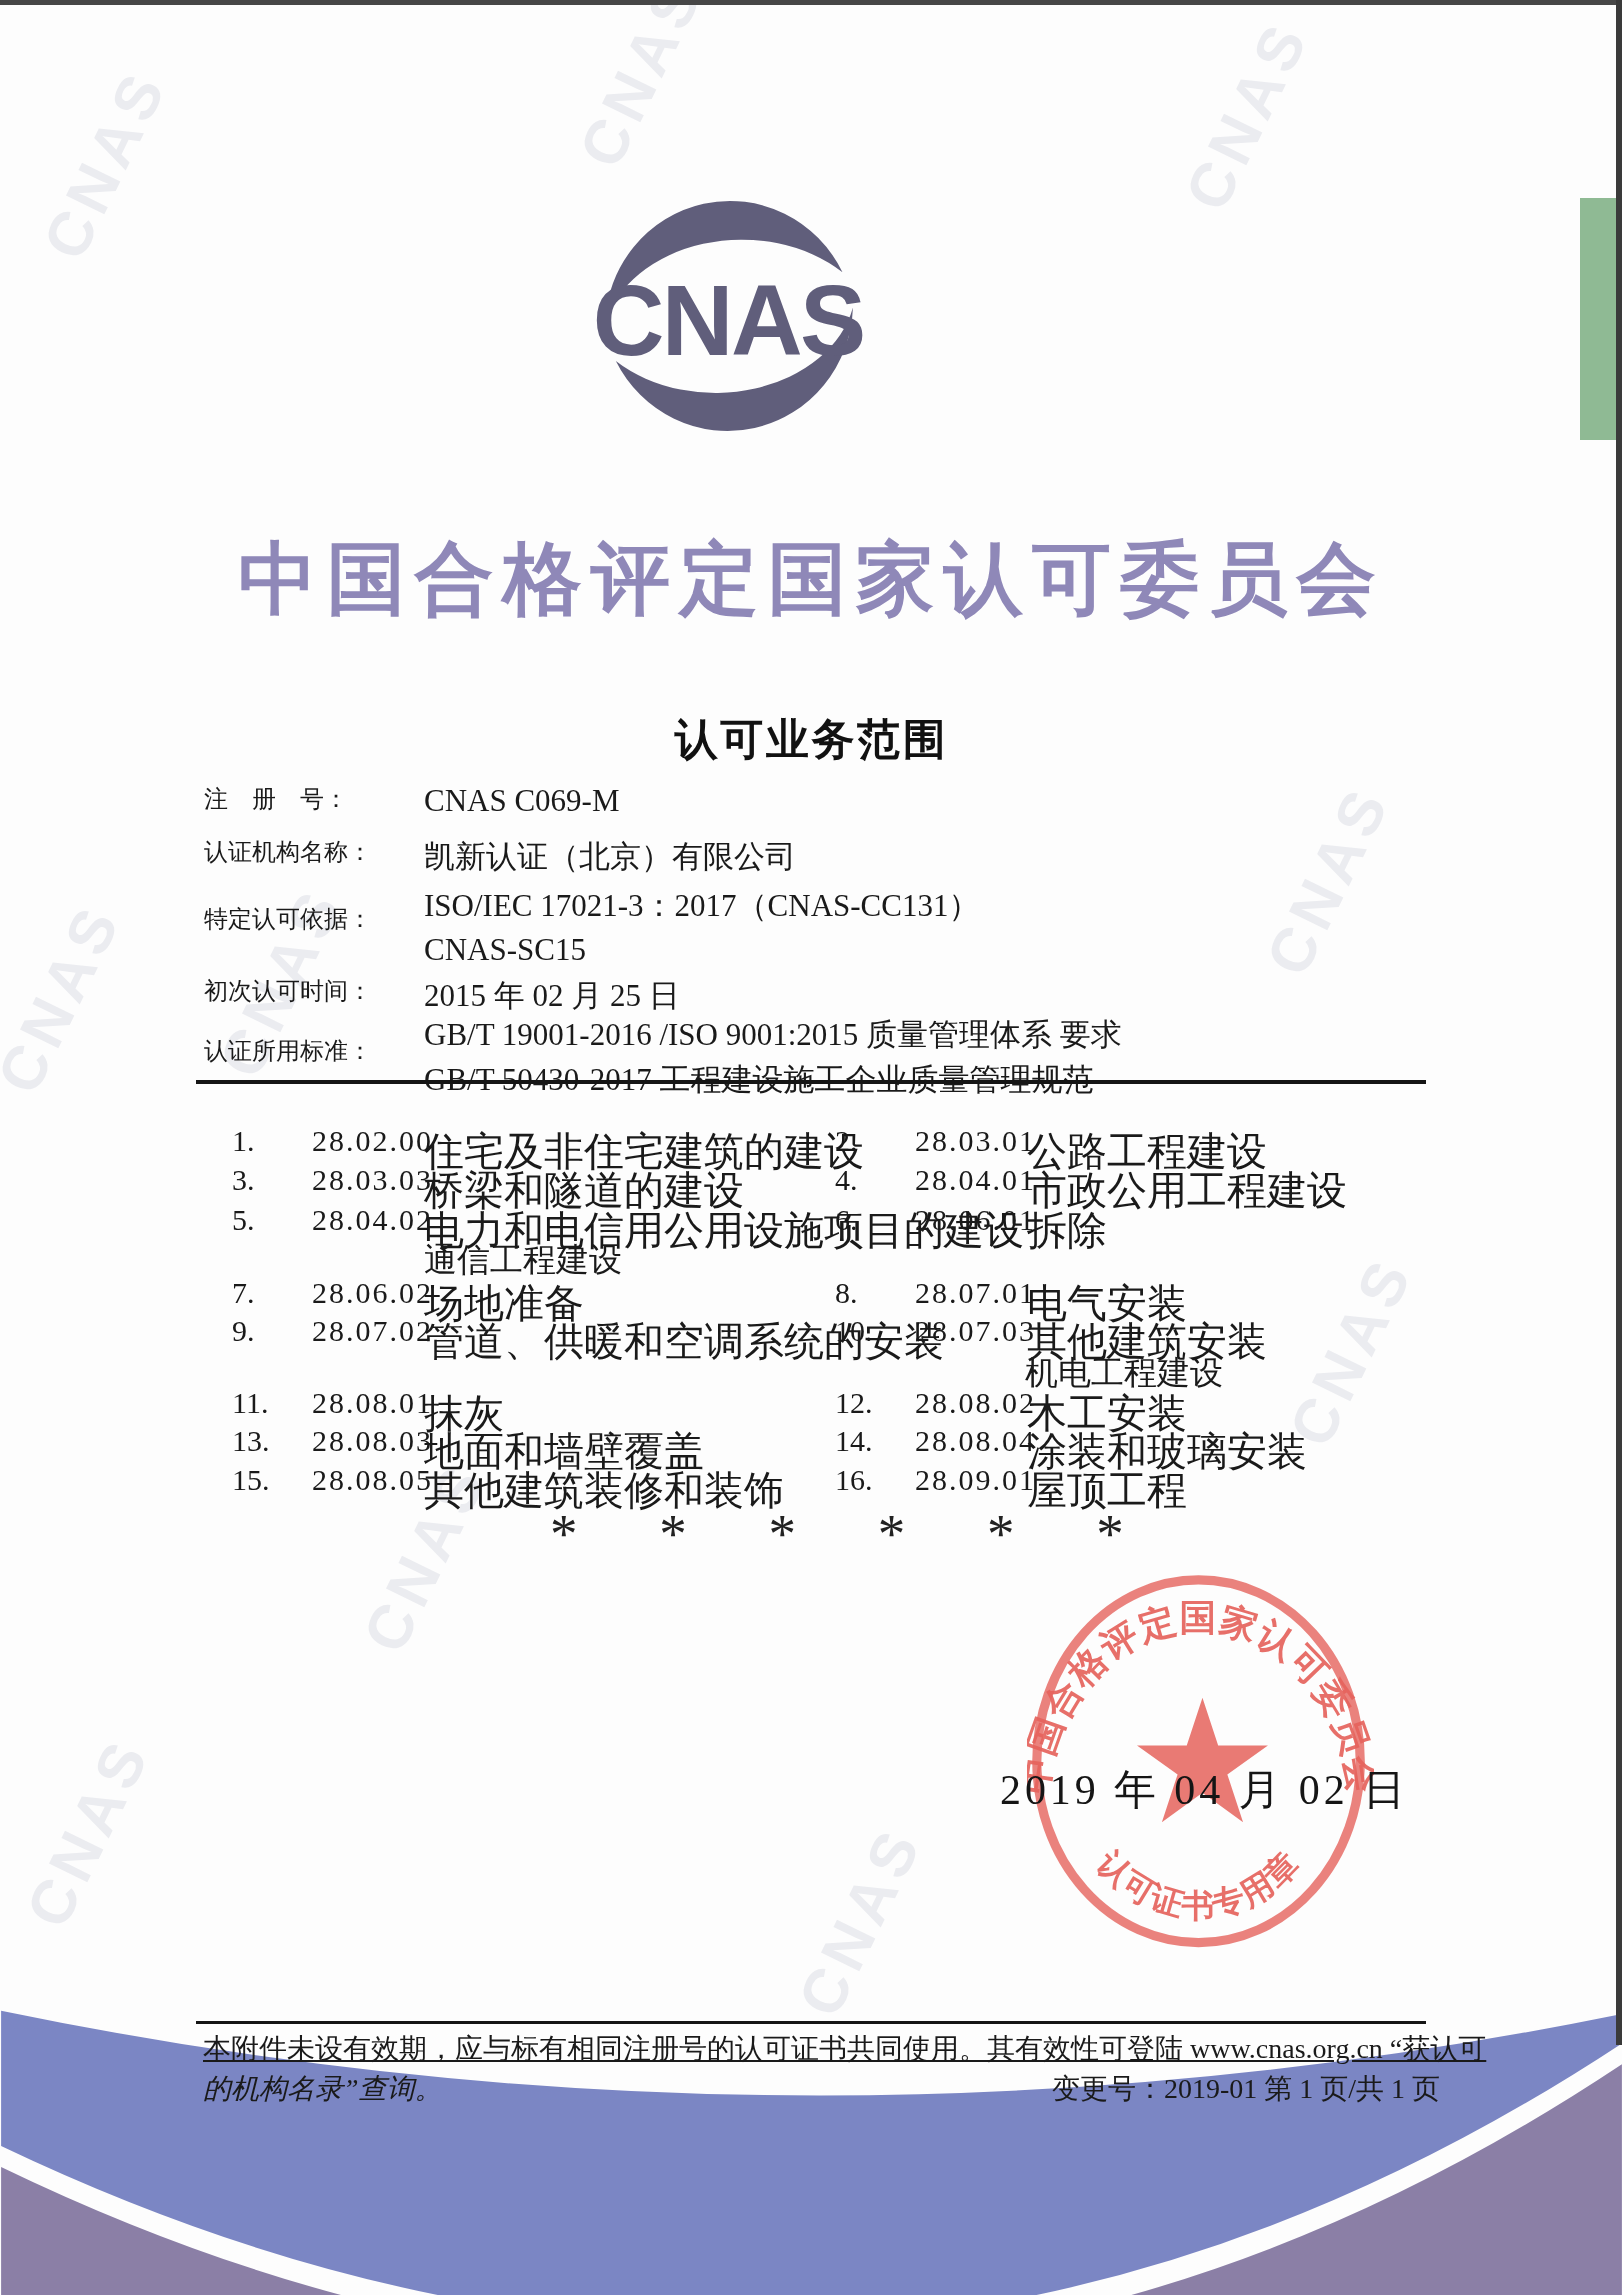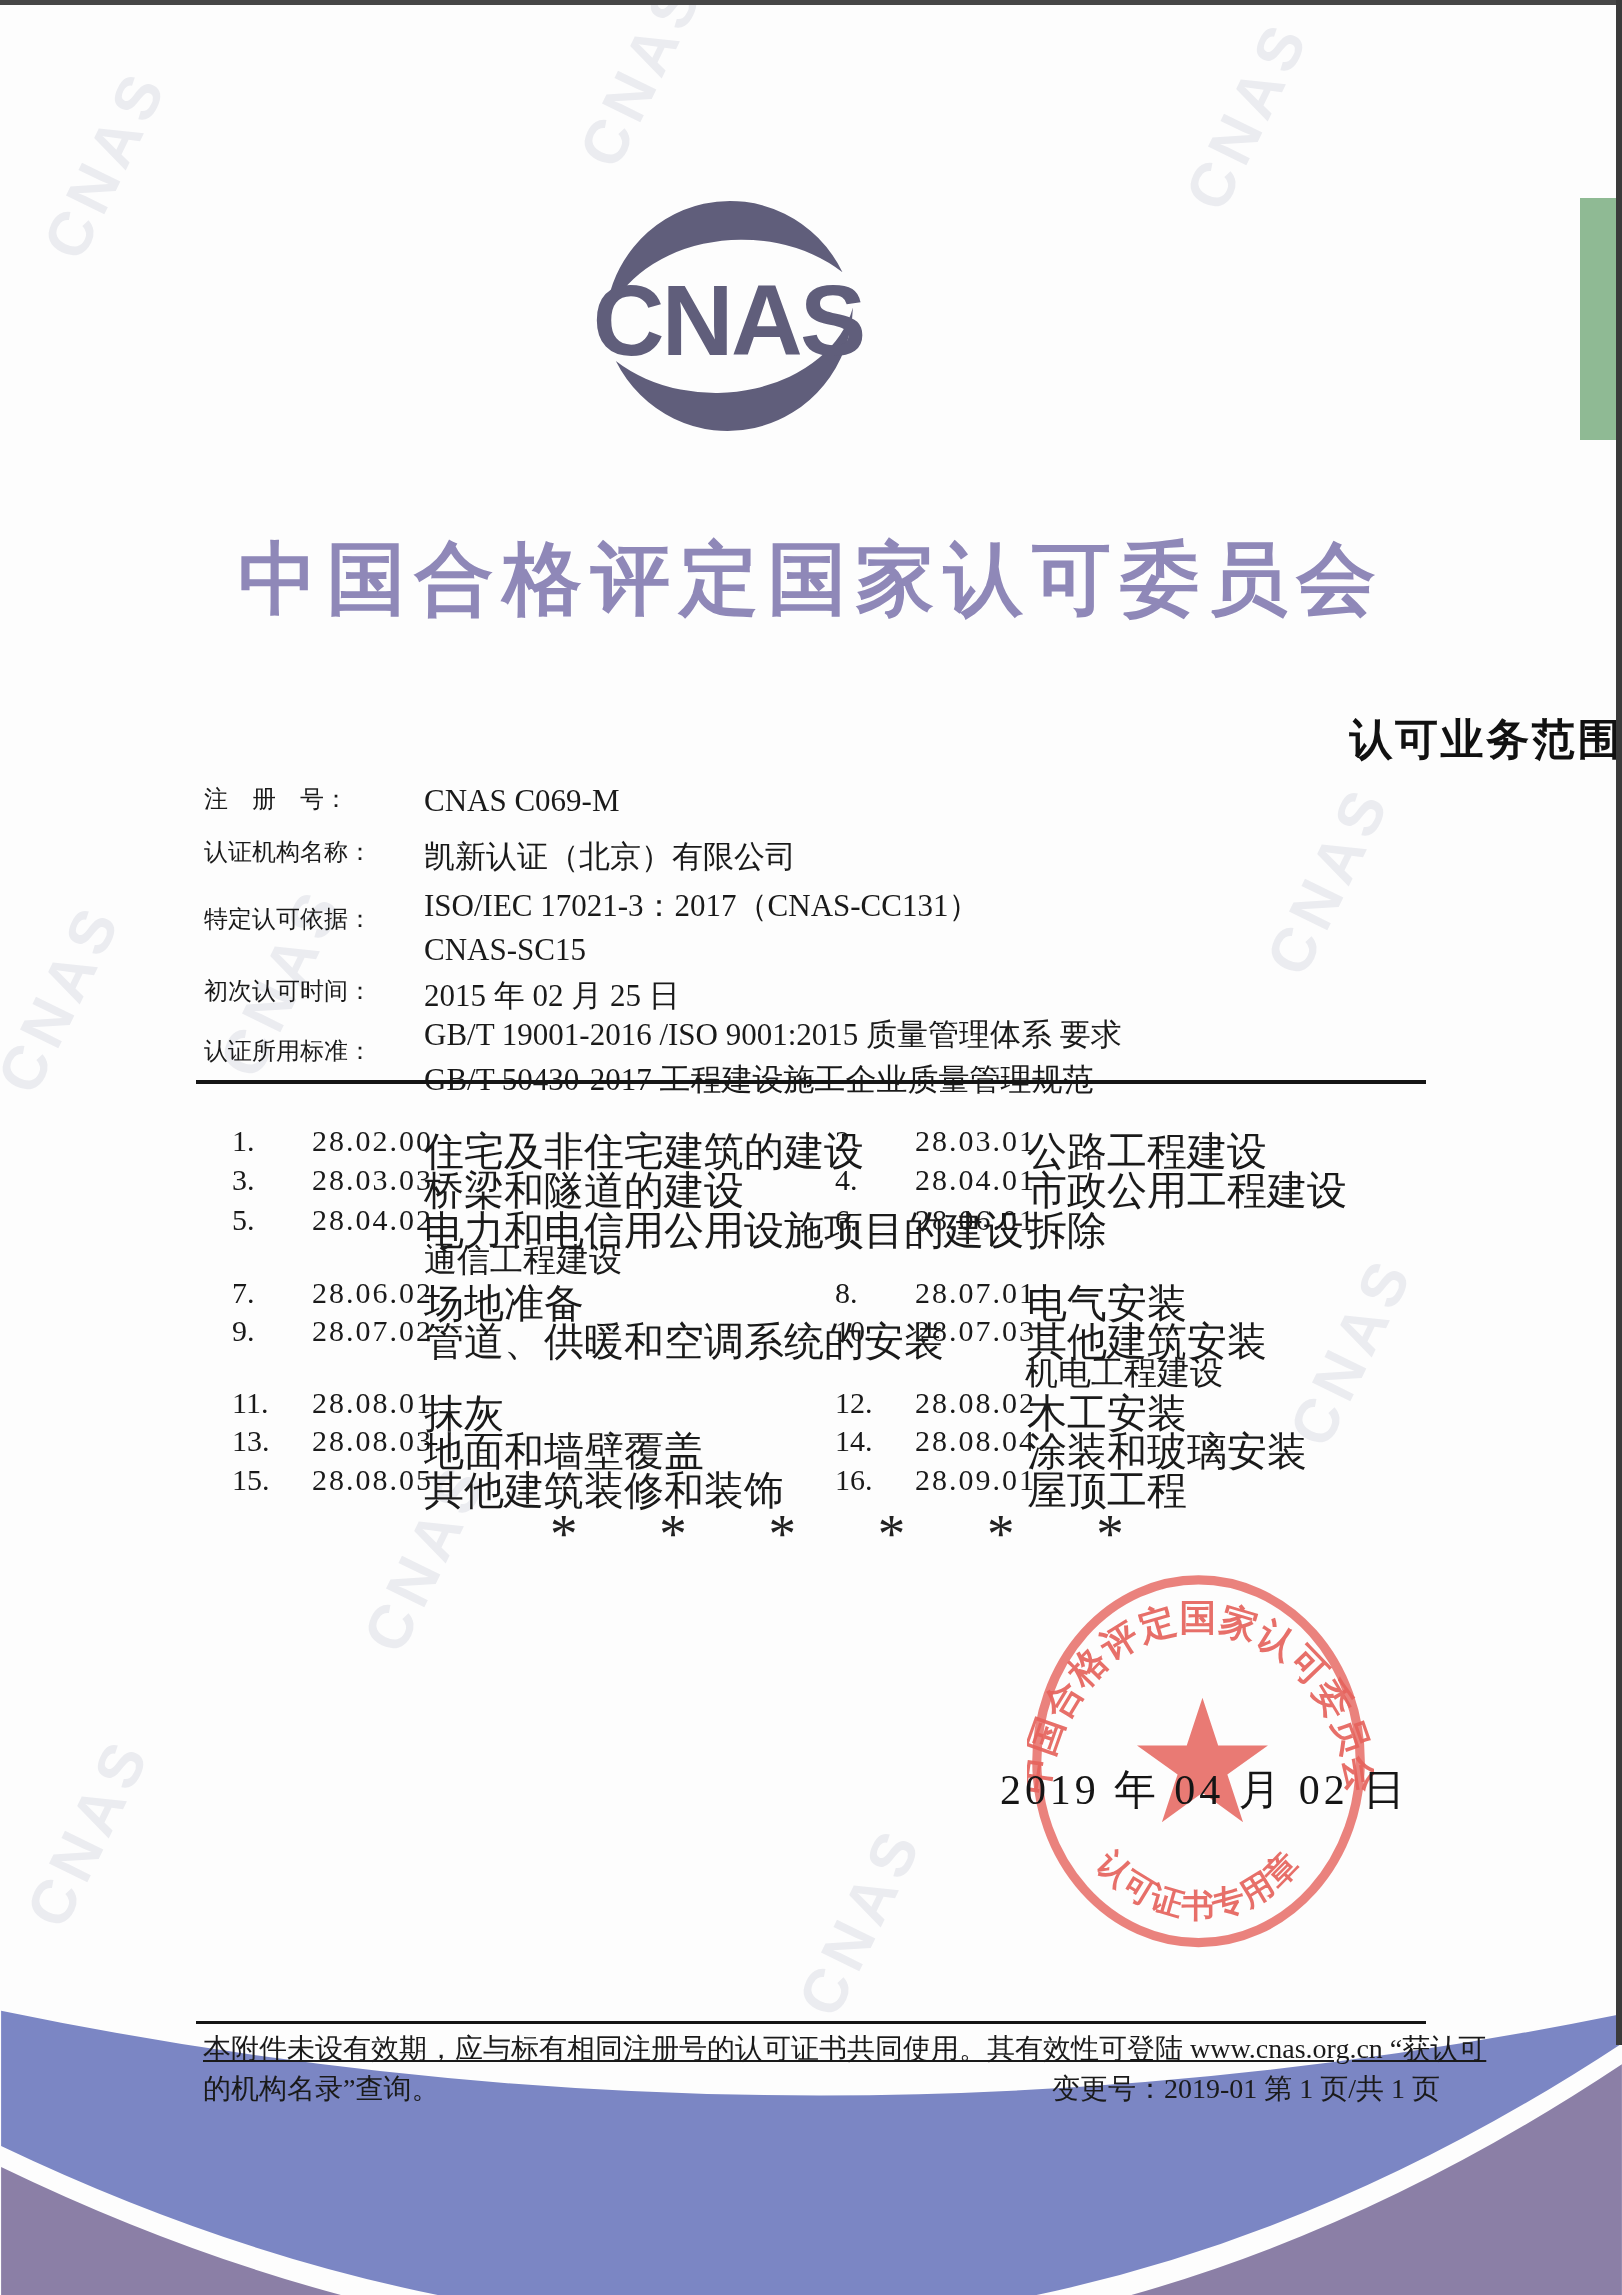--- a/index.html
+++ b/index.html
@@ -24,21 +24,21 @@
     left:0;top:527px;width:1623px;text-align:center;
     font-family:"Liberation Sans","DejaVu Sans",sans-serif;font-weight:bold;
     font-size:79px;letter-spacing:9.2px;color:#8f88b8;z-index:2;white-space:nowrap;
   }
   .subtitle1{
     left:0;top:629px;width:1623px;text-align:center;
     font-family:"Liberation Sans","DejaVu Sans",sans-serif;font-weight:bold;
     font-size:47px;letter-spacing:2px;color:#111;z-index:2;white-space:nowrap;
   }
   .subtitle2{
-    left:0;top:711px;width:1623px;text-align:right;
+    left:0;top:711px;width:1623px;text-align:center;
     font-family:"Liberation Sans","DejaVu Sans",sans-serif;font-weight:bold;
     font-size:43px;letter-spacing:2.6px;color:#111;z-index:2;white-space:nowrap;
   }
   
   .lbl{position:absolute;left:204px;font-size:24px;white-space:nowrap;z-index:2;}
   .val{position:absolute;left:424px;font-size:31px;white-space:nowrap;z-index:2;}
   .rule{position:absolute;left:196px;width:1230px;background:#151515;z-index:2;}
   
   .li{position:absolute;height:38px;font-size:30px;white-space:nowrap;z-index:2;}
   .li .n{position:absolute;left:0;}
@@ -50,21 +50,21 @@
     color:#222;z-index:2;white-space:nowrap;
   }
   
   .stamp-svg{left:1027px;top:1570px;z-index:4;}
   .date{
     position:absolute;left:1000px;top:1762px;font-size:42px;letter-spacing:3.9px;
     color:#151515;z-index:5;white-space:nowrap;
   }
   
   .foot1{position:absolute;left:203px;top:2030px;width:1230px;font-size:28px;z-index:3;white-space:nowrap;text-decoration:underline;}
-  .foot2{position:absolute;left:203px;top:2070px;font-size:28px;z-index:3;white-space:nowrap;}
+  .foot2{position:absolute;left:203px;top:2070px;font-size:28px;z-index:3;white-space:nowrap;font-style:italic;}
   .foot3{position:absolute;left:216px;top:2070px;width:1224px;text-align:right;font-size:28px;z-index:3;white-space:nowrap;}
   .waves{left:0;top:1963px;z-index:2;}
 </style>
 </head>
 <body>
 
 <div class="page">
 
   <div class="wm" style="left:105px;top:164px">CNAS</div>
   <div class="wm" style="left:641px;top:72px">CNAS</div>

